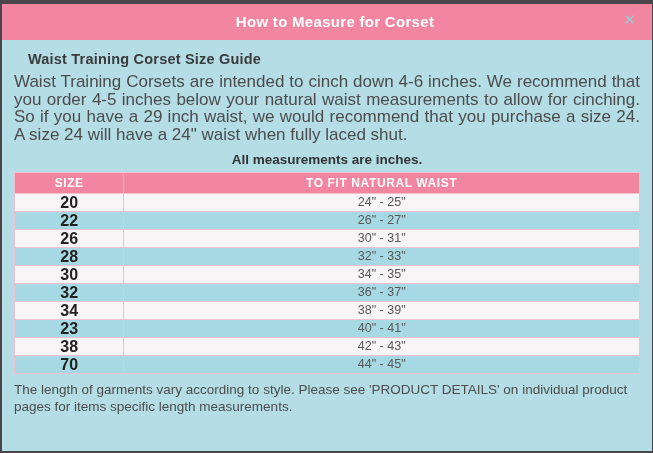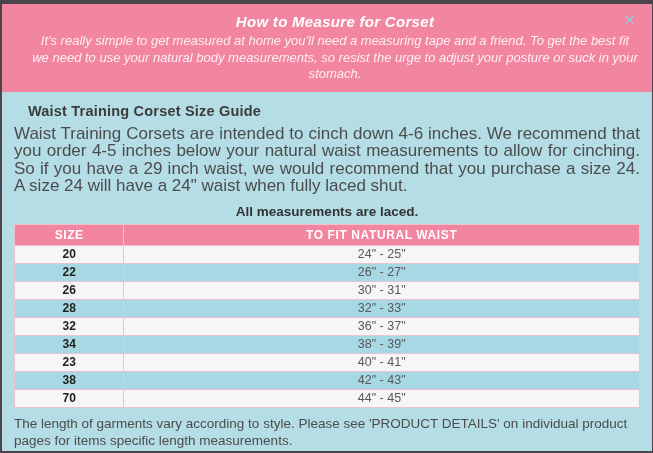--- a/index.html
+++ b/index.html
@@ -14,21 +14,20 @@
     border-bottom: 2px solid #4a444b;
     font-family: "Liberation Sans", "DejaVu Sans", sans-serif;
     overflow: hidden;
   }
   
   .modal-header {
     position: relative;
     background: #f2859f;
     padding: 8px 14px 9px 30px;
     text-align: center;
-    font-style: italic;
   }
   .modal-title {
     color: #ffffff;
     font-size: 15px;
     font-weight: bold;
     line-height: 19px;
     letter-spacing: 0.3px;
   }
   .modal-subtitle {
     color: #fdeff3;
@@ -82,48 +81,47 @@
   .size-table th {
     background: #f2859f;
     color: #ffffff;
     font-size: 12px;
     font-weight: bold;
     letter-spacing: 0.6px;
     height: 21px;
   }
   .size-table col.col-size { width: 17.5%; }
   .size-table td { height: 18px; font-size: 12.5px; line-height: 15px; }
-  .size-table td.size-cell { font-weight: bold; color: #222222; font-size: 12px; }
+  .size-table td.size-cell { font-weight: bold; color: #222222; font-size: 16px; }
   .size-table td.waist-cell { color: #585858; }
   .size-table tbody tr:nth-child(odd)  td { background: #f7f5f6; }
   .size-table tbody tr:nth-child(even) td { background: #a6d9e3; }
   
   .footer-note {
     font-size: 13.5px;
     color: #4c4c4c;
     line-height: 17px;
     margin: 7px 0 0 0;
     text-align: left;
   }
 </style>
 </head>
 <body>
 
 <div class="frame">
 
   <div class="modal-header">
     <div class="modal-title">How to Measure for Corset</div>
-    <div class="modal-subtitle">It's really simple to get measured at home you'll need a measuring tape and a friend. To get the best fit we need to use your natural body measurements, so resist the urge to adjust your posture or suck in your stomach.</div>
     <span class="close-icon">✕</span>
   </div>
 
   <div class="modal-body">
     <div class="guide-heading">Waist Training Corset Size Guide</div>
     <p class="guide-intro">Waist Training Corsets are intended to cinch down 4-6 inches. We recommend that you order 4-5 inches below your natural waist measurements to allow for cinching. So if you have a 29 inch waist, we would recommend that you purchase a size 24. A size 24 will have a 24" waist when fully laced shut.</p>
-    <div class="units-note">All measurements are laced.</div>
+    <div class="units-note">All measurements are inches.</div>
 
     <table class="size-table">
       <colgroup>
           <col class="col-size">
           <col class="col-waist">
         </colgroup>
       <thead>
         <tr>
           <th>SIZE</th>
           <th>TO FIT NATURAL WAIST</th>
@@ -140,20 +138,24 @@
           </tr>
           <tr>
             <td class="size-cell">26</td>
             <td class="waist-cell">30" - 31"</td>
           </tr>
           <tr>
             <td class="size-cell">28</td>
             <td class="waist-cell">32" - 33"</td>
           </tr>
           <tr>
+            <td class="size-cell">30</td>
+            <td class="waist-cell">34" - 35"</td>
+          </tr>
+          <tr>
             <td class="size-cell">32</td>
             <td class="waist-cell">36" - 37"</td>
           </tr>
           <tr>
             <td class="size-cell">34</td>
             <td class="waist-cell">38" - 39"</td>
           </tr>
           <tr>
             <td class="size-cell">23</td>
             <td class="waist-cell">40" - 41"</td>

